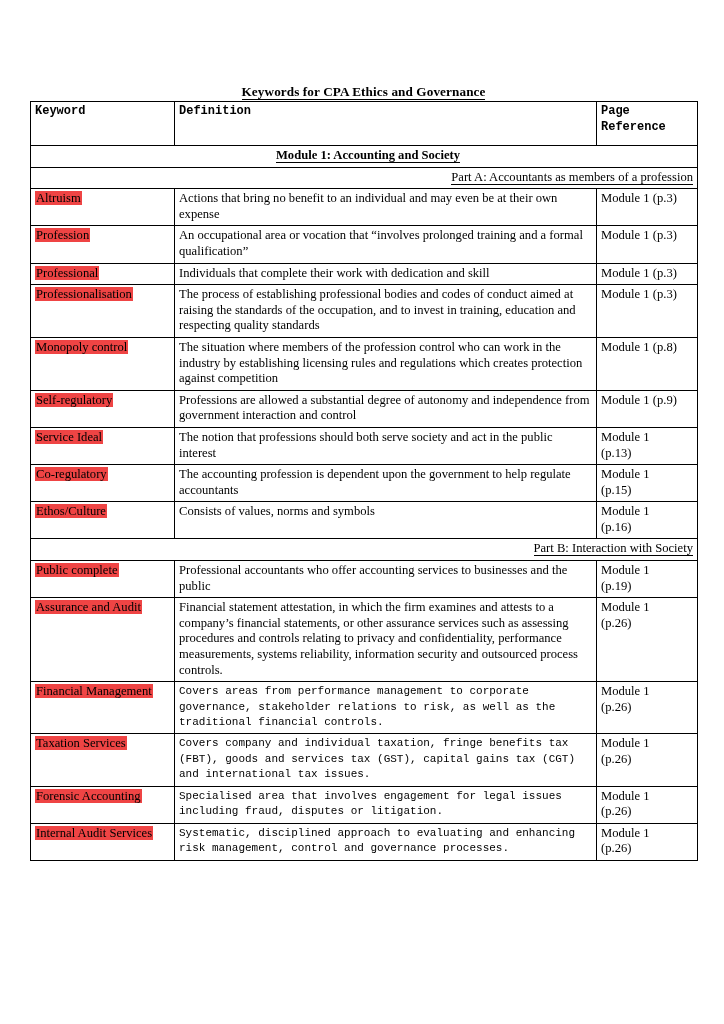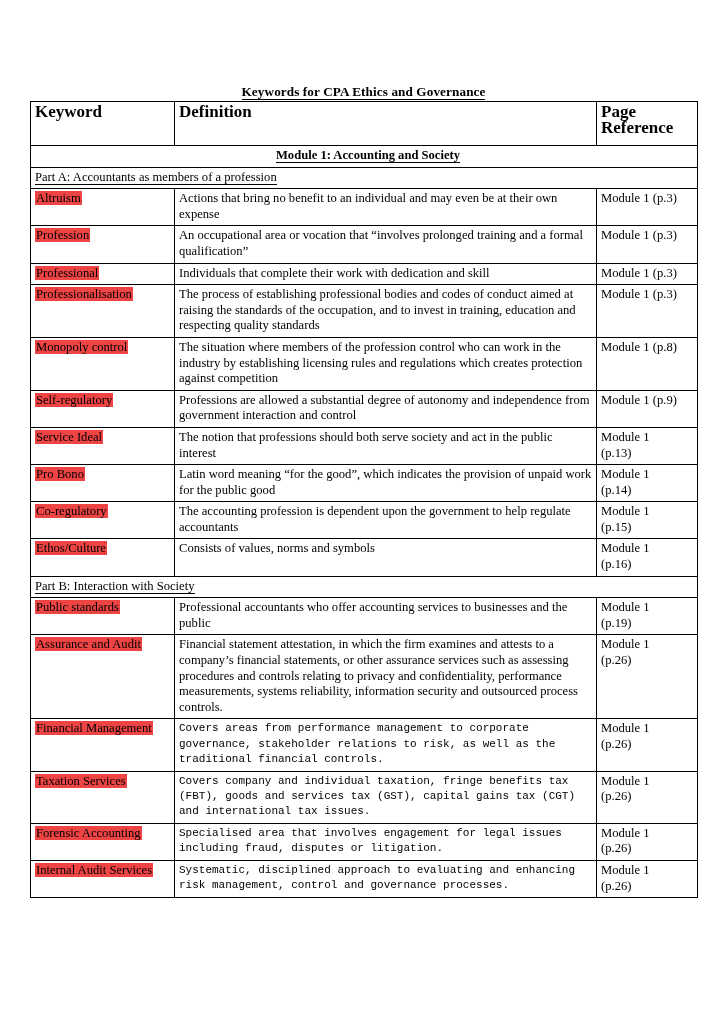--- a/index.html
+++ b/index.html
@@ -51,37 +51,38 @@
     font-size: 12.6px;
     line-height: 15.6px;
   }
   col.c-kw { width: 144px; }
   col.c-def { width: 422px; }
   col.c-pg { width: 101px; }
 
   
   tr.header td {
     font-weight: bold;
-    font-size: 17px;
+    font-size: 12px;
+    font-family: Liberation Mono, monospace;
   }
   td.hdr-pad { height: 38px; }
 
   
   td.module {
     text-align: center;
     font-weight: bold;
     font-size: 12.8px;
     padding-top: 2px;
     padding-bottom: 3px;
   }
   td.module span { border-bottom: 1.3px solid #000; margin-left: 8px; }
 
   
   td.part {
-    text-align: left;
+    text-align: right;
     font-size: 12.6px;
     padding-top: 1px;
     padding-bottom: 2px;
   }
   td.part span { border-bottom: 1.1px solid #000; }
 
   
   .hl {
     background: #ef4444;
     box-decoration-break: clone;
@@ -154,42 +155,36 @@
           <td class="defcell">Professions are allowed a substantial degree of autonomy and independence from government interaction and control</td>
           <td class="pgcell">Module 1 (p.9)</td>
         </tr>
         <tr>
           <td class="kwcell"><span class="hl">Service Ideal</span></td>
           <td class="defcell">The notion that professions should both serve society and act in the public interest</td>
           <td class="pgcell">Module 1
 (p.13)</td>
         </tr>
         <tr>
-          <td class="kwcell"><span class="hl">Pro Bono</span></td>
-          <td class="defcell">Latin word meaning “for the good”, which indicates the provision of unpaid work for the public good</td>
-          <td class="pgcell">Module 1
-(p.14)</td>
-        </tr>
-        <tr>
           <td class="kwcell"><span class="hl">Co-regulatory</span></td>
           <td class="defcell">The accounting profession is dependent upon the government to help regulate accountants</td>
           <td class="pgcell">Module 1
 (p.15)</td>
         </tr>
         <tr>
           <td class="kwcell"><span class="hl">Ethos/Culture</span></td>
           <td class="defcell">Consists of values, norms and symbols</td>
           <td class="pgcell">Module 1
 (p.16)</td>
         </tr>
         <tr>
           <td class="part" colspan="3"><span>Part B: Interaction with Society</span></td>
         </tr>
         <tr>
-          <td class="kwcell"><span class="hl">Public standards</span></td>
+          <td class="kwcell"><span class="hl">Public complete</span></td>
           <td class="defcell">Professional accountants who offer accounting services to businesses and the public</td>
           <td class="pgcell">Module 1
 (p.19)</td>
         </tr>
         <tr>
           <td class="kwcell"><span class="hl">Assurance and Audit</span></td>
           <td class="defcell">Financial statement attestation, in which the firm examines and attests to a company’s financial statements, or other assurance services such as assessing procedures and controls relating to privacy and confidentiality, performance measurements, systems reliability, information security and outsourced process controls.</td>
           <td class="pgcell">Module 1
 (p.26)</td>
         </tr>

